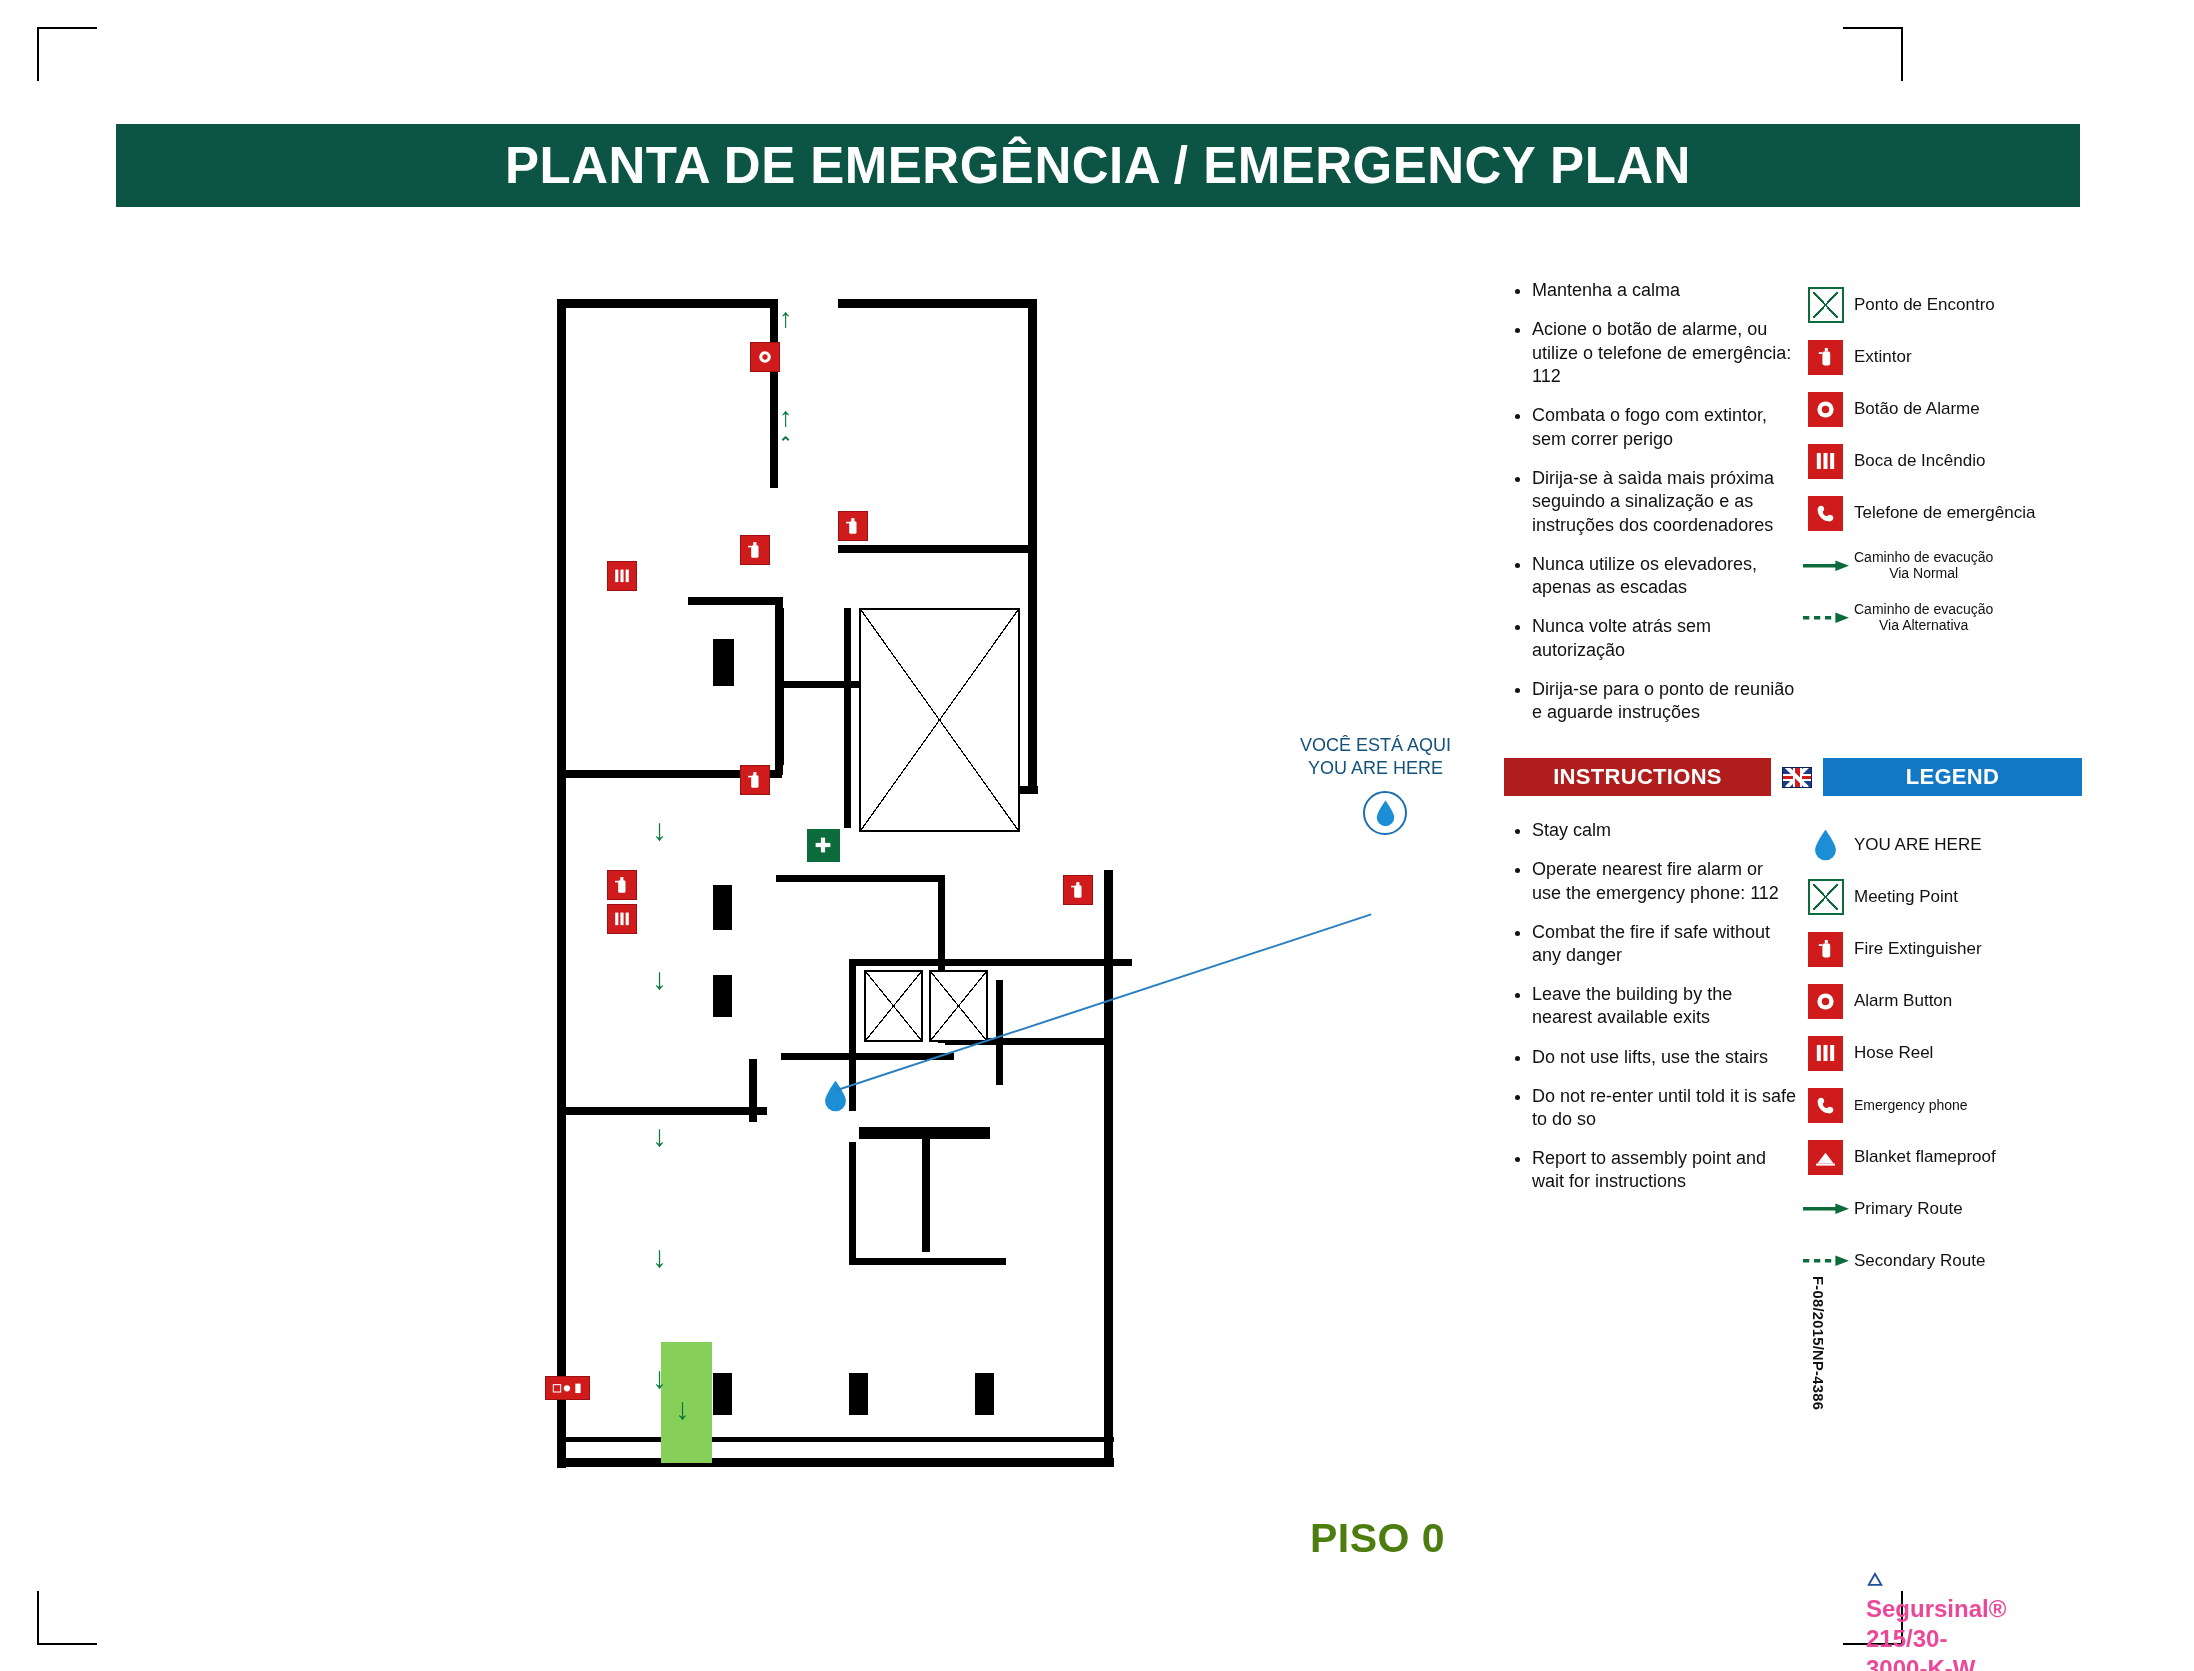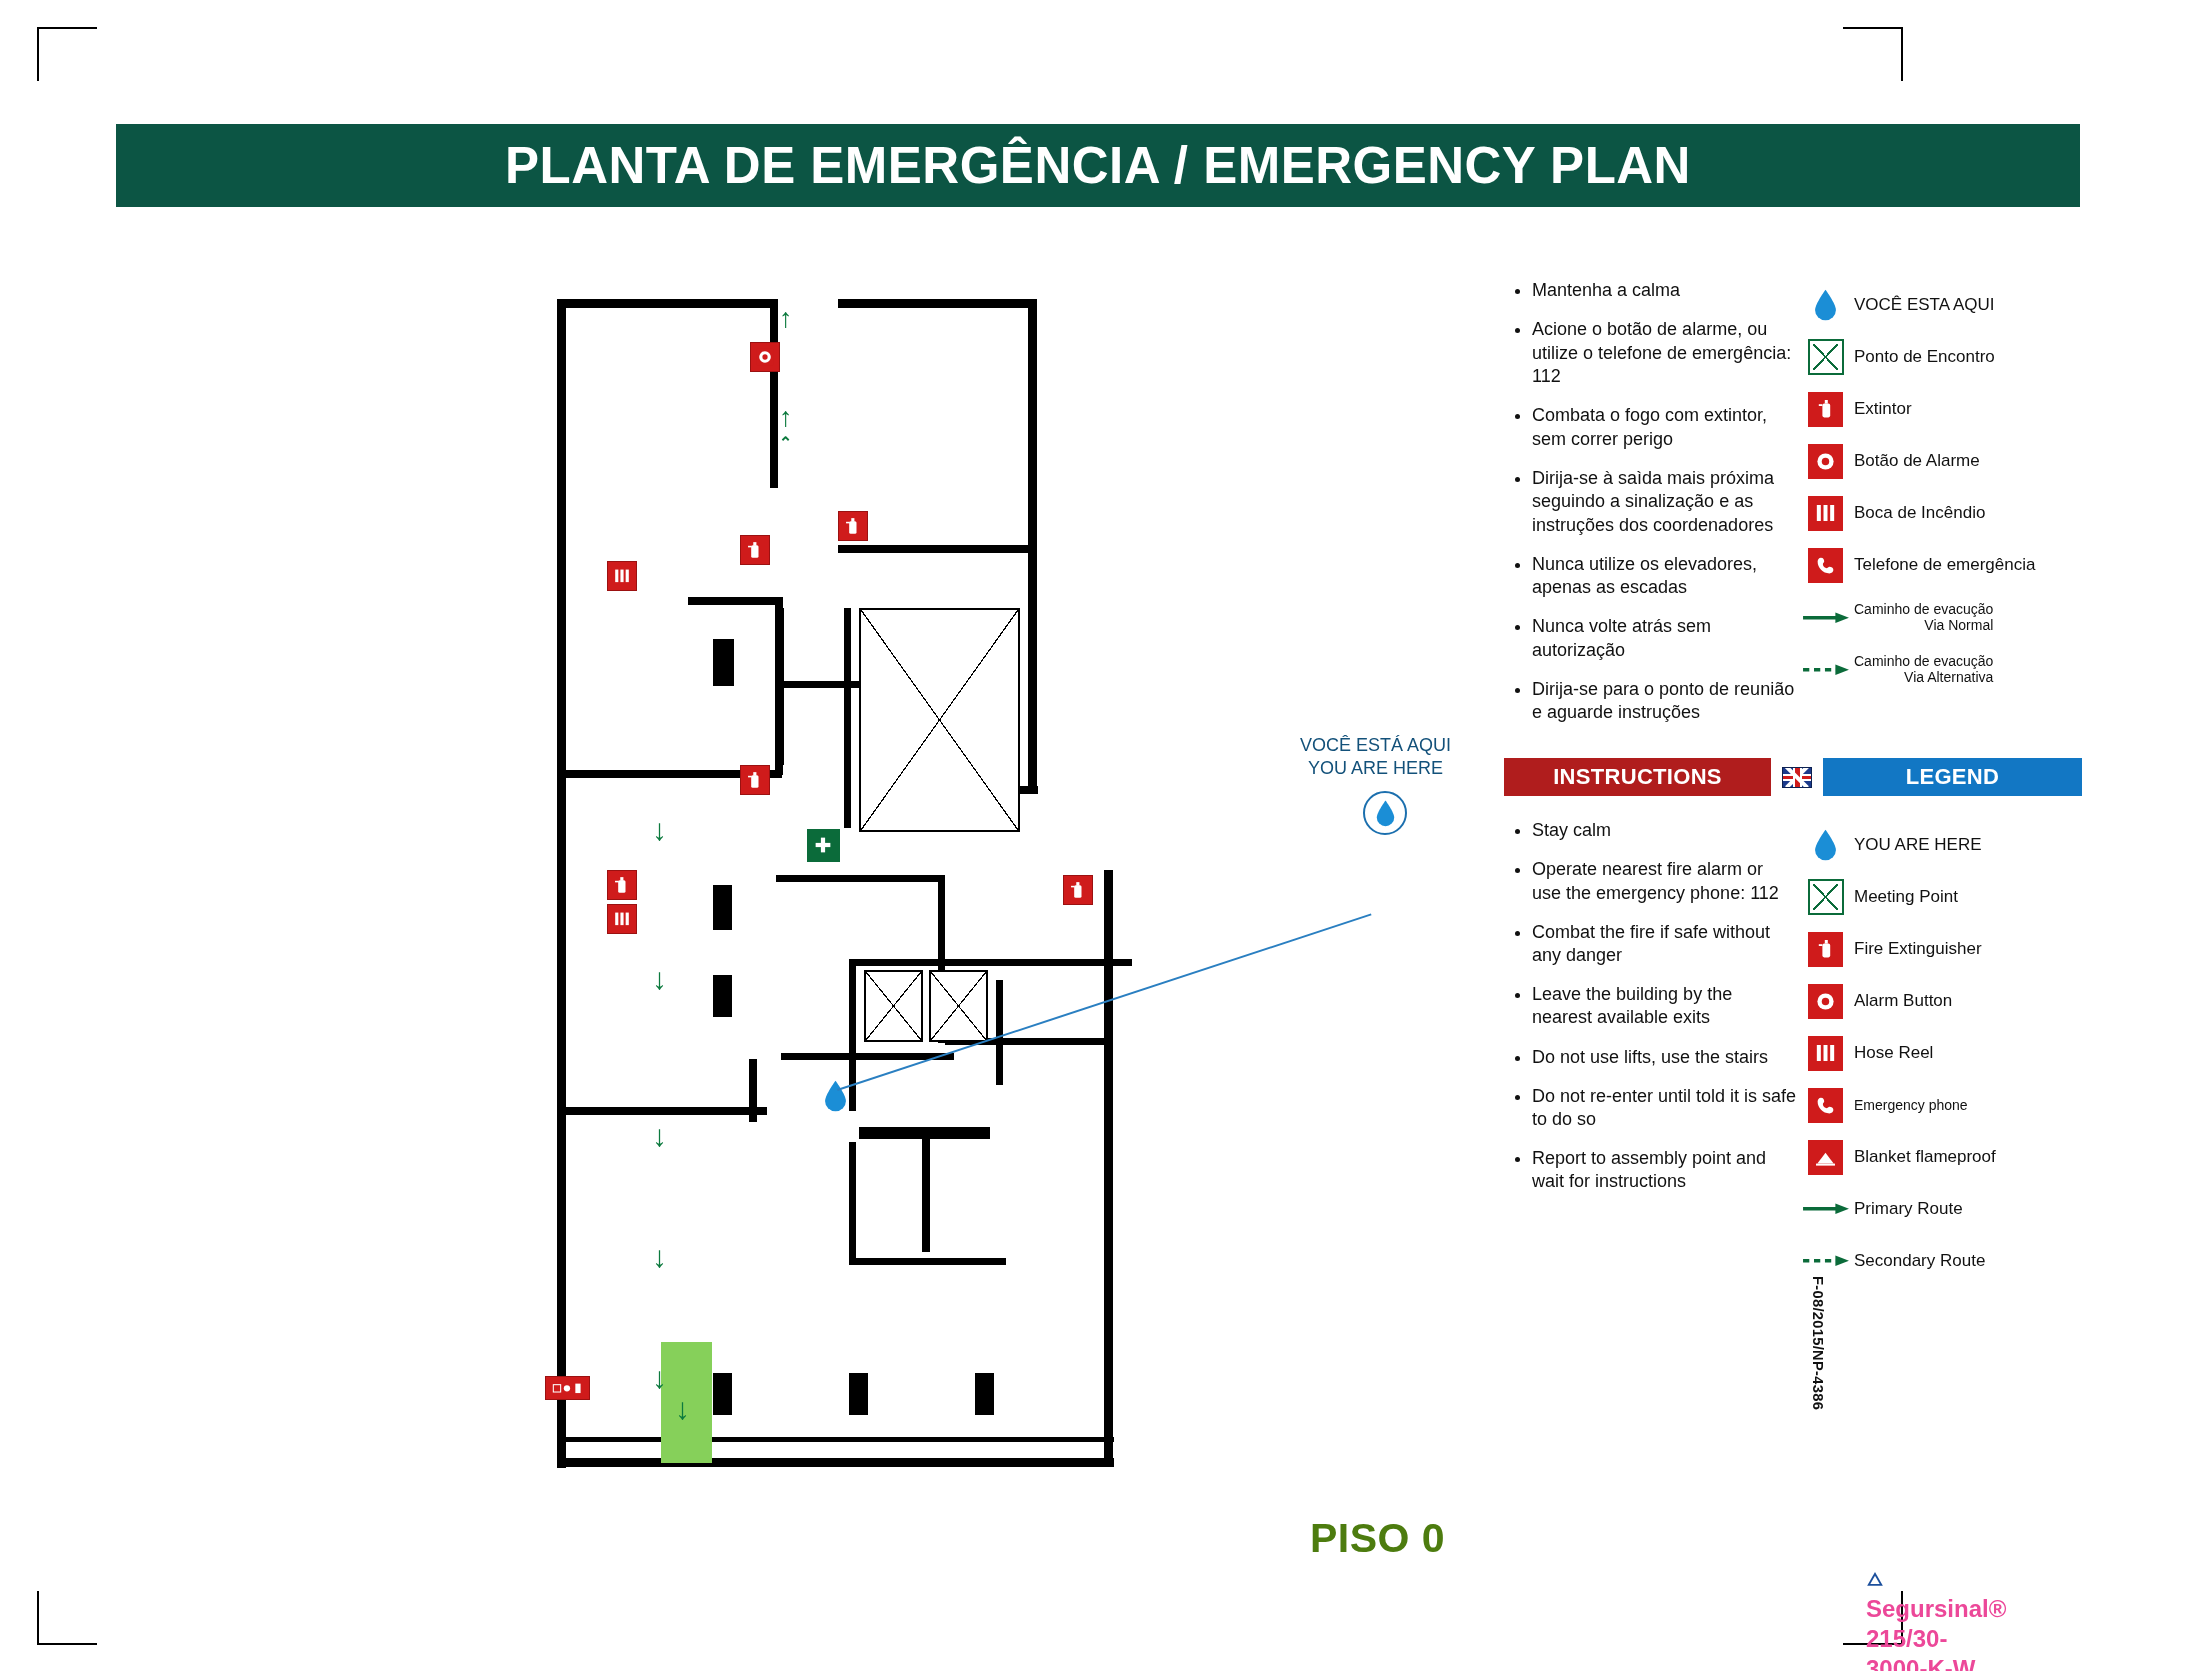--- a/index.html
+++ b/index.html
@@ -251,21 +251,21 @@
     align-items: center;
     justify-content: center;
     flex: none;
   }
   .legend-item .txt {
     font-size: 17px;
     color: #111;
     line-height: 1.2;
   }
   .legend-item .txt.small { font-size: 14px; }
-  .legend-item .txt.two { white-space: pre-line; text-align: right; }
+  .legend-item .txt.two { white-space: pre-line; text-align: center; }
 
   .sym-box {
     width: 36px; height: 36px;
     border: 2.1px solid #0b6b3a;
     box-sizing: border-box;
     background: #fff;
     position: relative;
   }
   .sym-box .x {
     position:absolute; inset:3.1px;
@@ -480,28 +480,20 @@
           <li>Dirija-se à saìda mais próxima seguindo a sinalização e as instruções dos coordenadores</li>
           <li>Nunca utilize os elevadores, apenas as escadas</li>
           <li>Nunca volte atrás sem autorização</li>
           <li>Dirija-se para o ponto de reunião e aguarde instruções</li>
         </ul>
       </div>
 
       <div class="legend">
         <div class="legend-item">
           <div class="sym">
-            <svg width="25" height="32.5" viewBox="0 0 48 62">
-                <path d="M24 1 C24 1 4 28 4 40 a20 20 0 0 0 40 0 C44 28 24 1 24 1 z" fill="#1b8ed6"></path>
-              </svg>
-          </div>
-          <div class="txt">VOCÊ ESTA AQUI</div>
-        </div>
-        <div class="legend-item">
-          <div class="sym">
               <div class="sym-box">
                 <div class="x"></div>
               </div>
             </div>
           <div class="txt">Ponto de Encontro</div>
         </div>
         <div class="legend-item">
           <div class="sym">
             <div class="sym-red">
                 <svg width="18" height="22" viewBox="0 0 30 36">

